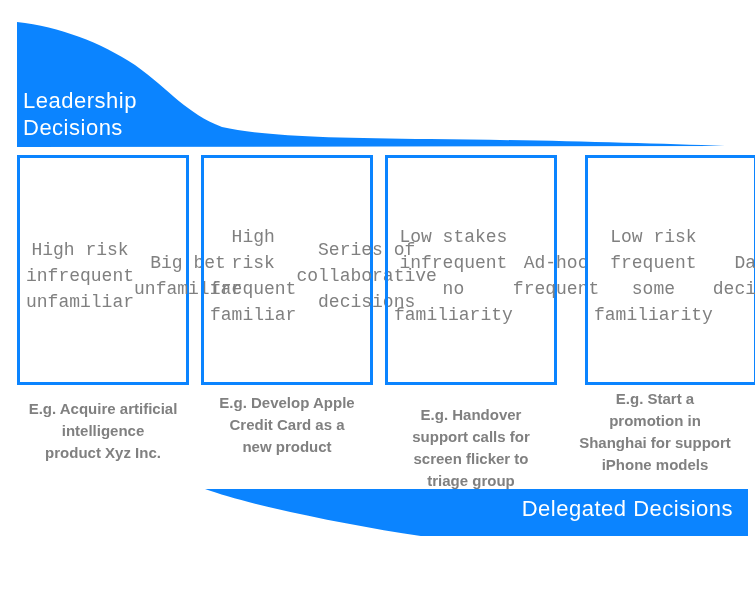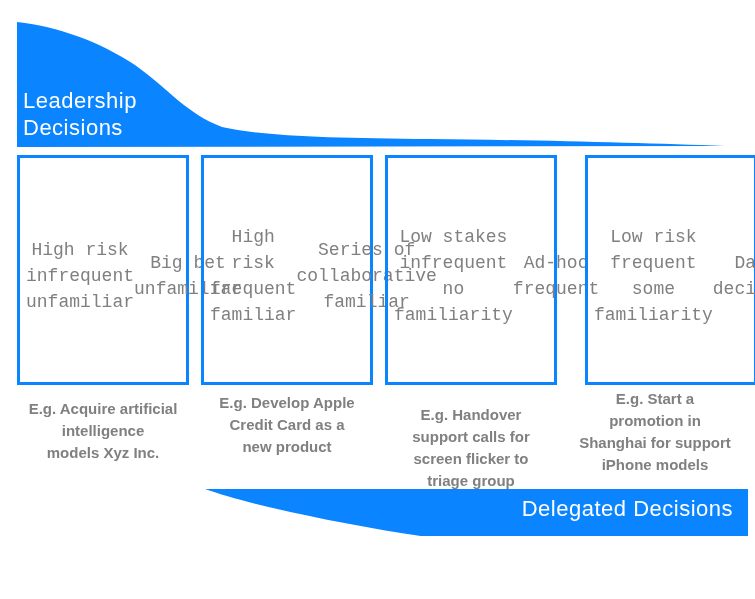--- a/index.html
+++ b/index.html
@@ -94,42 +94,42 @@
     <div class="box-text">Big bet
 unfamiliar</div>
   </div>
 
   <div id="box-2" class="decision-box">
     <div class="box-text">High risk
 frequent
 familiar</div>
     <div class="box-text">Series of
 collaborative
-familiar</div>
+decisions</div>
   </div>
 
   <div id="box-3" class="decision-box">
     <div class="box-text">Low stakes
 infrequent
 no familiarity</div>
     <div class="box-text">Ad-hoc
 frequent</div>
   </div>
 
   <div id="box-4" class="decision-box">
     <div class="box-text">Low risk
 frequent
 some familiarity</div>
     <div class="box-text">Daily
 decisions</div>
   </div>
 
   <div id="caption-1" class="example-caption">E.g. Acquire artificial
 intelligence
-models Xyz Inc.</div>
+product Xyz Inc.</div>
   <div id="caption-2" class="example-caption">E.g. Develop Apple
 Credit Card as a
 new product</div>
   <div id="caption-3" class="example-caption">E.g. Handover
 support calls for
 screen flicker to
 triage group</div>
   <div id="caption-4" class="example-caption">E.g. Start a
 promotion in
 Shanghai for support

